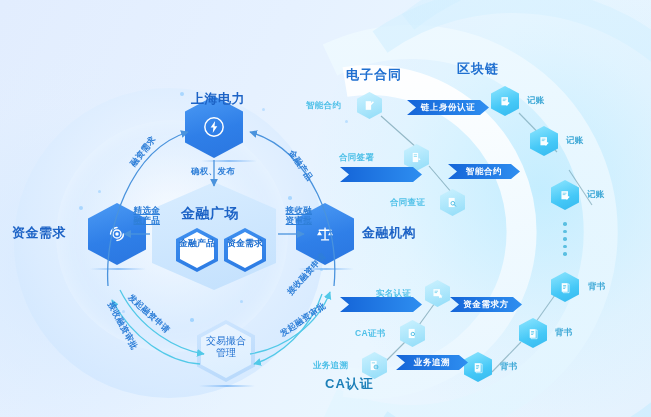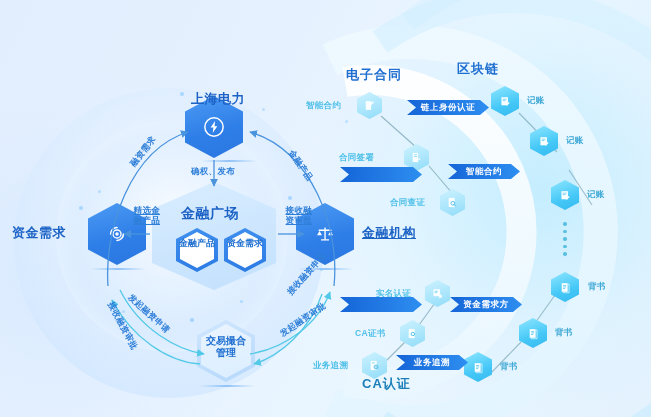--- a/index.html
+++ b/index.html
@@ -165,27 +165,27 @@
 
   <div class="hex solid hex-shadow" style="left:296px;top:203px;width:58px;height:62px;">
     <svg viewBox="0 0 24 24" class="glyph-lg">
       <rect x="11.3" y="5" width="1.5" height="13" fill="#fff"></rect>
       <rect x="7.6" y="17.6" width="8.9" height="1.6" rx=".5" fill="#fff"></rect>
       <rect x="5" y="7.2" width="14.2" height="1.4" rx=".5" fill="#fff"></rect>
       <path d="M6 8.6 L3.3 13.4 L8.7 13.4 Z" fill="#fff"></path>
       <path d="M18.1 8.6 L15.4 13.4 L20.8 13.4 Z" fill="#fff"></path>
     </svg>
   </div>
-  <div class="node-label" style="left:362px;top:224px;font-size:13px;text-decoration:underline;">金融机构</div>
+  <div class="node-label" style="left:362px;top:224px;font-size:13px;">金融机构</div>
   <div class="underbar" style="left:298px;top:268px;width:56px;"></div>
 
   <div class="hex lite hex-shadow" style="left:197px;top:320px;width:58px;height:62px;border:0;">
     <span style="position:absolute;inset:4px;background:linear-gradient(170deg,#eaf4ff,#dbeeff);clip-path:polygon(50% 0%,100% 25%,100% 75%,50% 100%,0% 75%,0% 25%);"></span>
   </div>
-  <div style="position:absolute;left:203px;top:335px;width:46px;text-align:center;font-size:10px;font-weight:700;color:#1f6fd0;line-height:1.2;z-index:5;word-break:break-all;">交易撮合管理</div>
+  <div style="position:absolute;left:203px;top:335px;width:46px;text-align:center;font-size:10px;font-weight:400;color:#1f6fd0;line-height:1.2;z-index:5;word-break:break-all;">交易撮合管理</div>
   <div class="underbar" style="left:199px;top:385px;width:56px;"></div>
 
   <svg class="lay">
     <defs>
       <marker id="ah" markerWidth="7" markerHeight="7" refX="5.4" refY="3" orient="auto">
         <path d="M0,0 L6,3 L0,6 z" fill="#4a93dd"></path>
       </marker>
       <marker id="ahc" markerWidth="7" markerHeight="7" refX="5.4" refY="3" orient="auto">
         <path d="M0,0 L6,3 L0,6 z" fill="#52c9e8"></path>
       </marker>
@@ -265,21 +265,21 @@
 
   <div class="hex cyan-pale hex-shadow" style="left:440px;top:189px;width:25px;height:27px;">
     <svg viewBox="0 0 24 24" class="glyph">
       <path d="M5 3.5 h11 v17 H5 z" fill="#fff" opacity=".95"></path>
       <circle cx="12.6" cy="13.4" r="3.4" fill="none" stroke="#3fb8e2" stroke-width="1.6"></circle>
       <path d="M15.2 16 l2.6 2.6" stroke="#3fb8e2" stroke-width="1.8" stroke-linecap="round"></path>
     </svg>
   </div>
   <div class="step-lbl" style="left:390px;top:197px;">合同查证</div>
 
-  <div class="chain-title teal" style="left:325px;top:375px;margin-left:37px;">CA认证</div>
+  <div class="chain-title teal" style="left:325px;top:375px;">CA认证</div>
 
   <div class="hex cyan-pale hex-shadow" style="left:425px;top:280px;width:25px;height:27px;">
     <svg viewBox="0 0 24 24" class="glyph">
       <path d="M4.5 4 h12 v13 h-12 z" fill="#fff" opacity=".95"></path>
       <rect x="6.6" y="7" width="6.4" height="1.2" fill="#57c8ea"></rect>
       <rect x="6.6" y="10" width="4.6" height="1.2" fill="#57c8ea"></rect>
       <path d="M17.4 13.1 l1.25 2.6 2.85.4 -2.1 2 .5 2.85 -2.5-1.35 -2.5 1.35 .5-2.85 -2.1-2 2.85-.4 z" fill="#fff"></path>
     </svg>
   </div>
   <div class="step-lbl" style="left:376px;top:288px;">实名认证</div>

